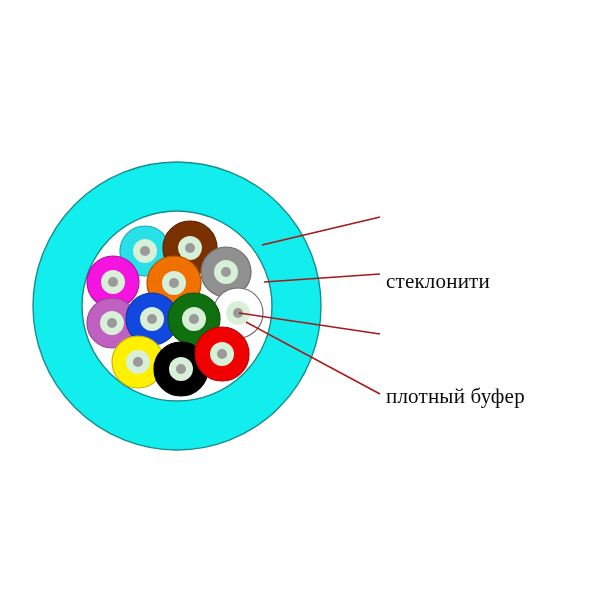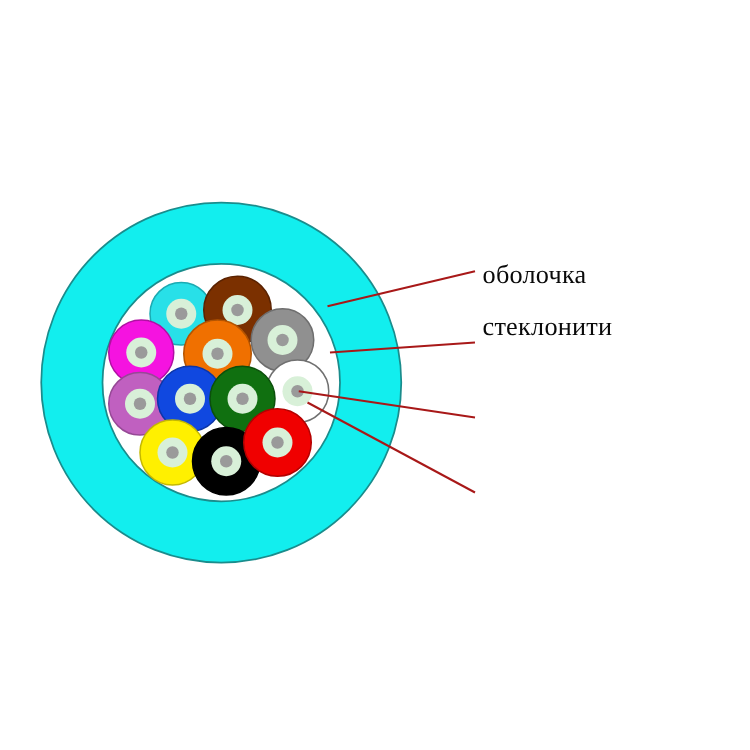--- a/index.html
+++ b/index.html
@@ -30,21 +30,21 @@
   .callout-label {
     position: absolute;
     font-family: "Liberation Serif", "DejaVu Serif", serif;
     font-size: 21px;
     color: #0a0a0a;
     white-space: nowrap;
     line-height: 1;
     letter-spacing: 0.2px;
   }
   .lbl-sheath   { left: 386px; top: 209px; }
-  .lbl-strands  { left: 386px; top: 251px; text-align: right; }
+  .lbl-strands  { left: 386px; top: 271px; text-align: right; }
   .lbl-fiber    { left: 386px; top: 325px; }
   .lbl-buffer   { left: 386px; top: 386px; }
 </style>
 </head>
 <body>
 
 <div id="diagram-root">
 
   <svg id="cable-svg" viewBox="0 0 600 600">
     <g id="jacket-group">
@@ -116,19 +116,19 @@
         </g>
       </g>
     <g id="leaders-group">
         <line x1="262" y1="245" x2="380" y2="217" stroke="#A81818" stroke-width="1.6"></line>
         <line x1="264" y1="282" x2="380" y2="274" stroke="#A81818" stroke-width="1.6"></line>
         <line x1="239" y1="313" x2="380" y2="334" stroke="#A81818" stroke-width="1.6"></line>
         <line x1="246" y1="322" x2="380" y2="394" stroke="#A81818" stroke-width="1.6"></line>
       </g>
   </svg>
 
-  <div class="callout-label lbl-sheath">оболочка</div>
 
   <div class="callout-label lbl-strands">стеклонити</div>
 
 
+  <div class="callout-label lbl-buffer">плотный буфер</div>
 
 </div>
 
 </body></html>

